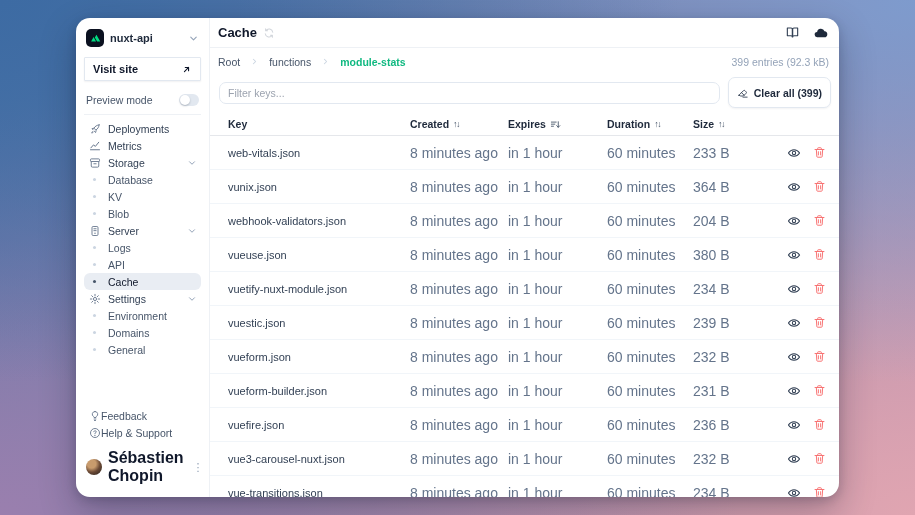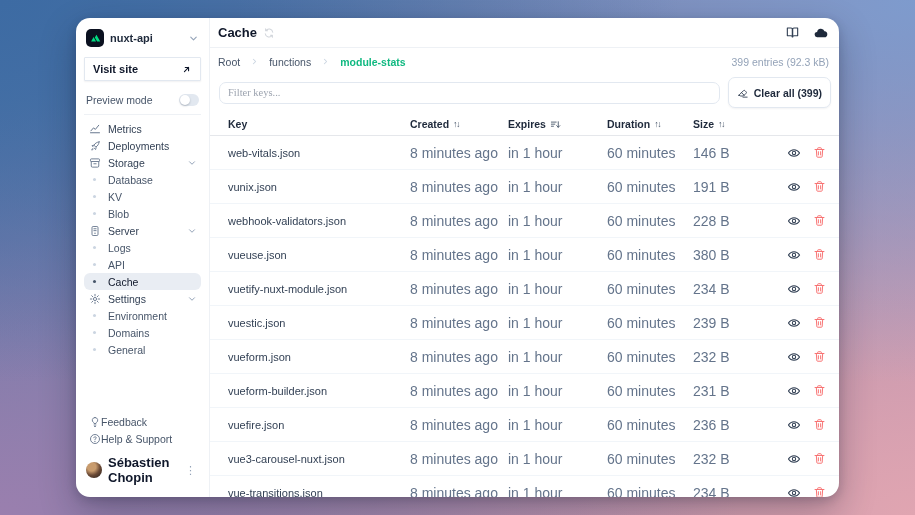--- a/index.html
+++ b/index.html
@@ -44,37 +44,37 @@
   .dot { width:13px; display:grid; place-items:center; flex:none; }
   .dot::after { content:""; width:3px; height:3px; border-radius:50%; background:#cbd5e1; }
   .nav-item.active { background:#e9edf3; color:#0f172a; font-weight:500; }
   .nav-item.active .dot::after { background:#475569; }
   .spacer { flex:1; }
   .foot-item { display:flex; align-items:center; height:17px; padding:0 4px; font-size:10.5px; color:#475569; cursor:pointer; border-radius:6px; }
   .foot-item .nico { width:13px; display:grid; place-items:center; color:#64748b; }
   .user { display:flex; align-items:center; gap:6px; margin-top:6px; padding:2px 2px; border-radius:6px; cursor:pointer; }
   .avatar { width:16px; height:16px; border-radius:50%; flex:none;
     background:radial-gradient(circle at 35% 30%, #c89b6d 0 28%, #6b4a36 55%, #1f1a18 100%); }
-  .user-name { font-size:13px; font-weight:700; color:#0f172a; flex:1; }
+  .user-name { font-size:16px; font-weight:700; color:#0f172a; flex:1; }
   .kebab { color:#94a3b8; font-size:11px; padding:0 3px; }
   
   .main { flex:1; display:flex; flex-direction:column; min-width:0; }
   .mhead { height:30px; flex:none; display:flex; align-items:center; padding:0 10px 0 8px; border-bottom:1px solid #eef1f5; gap:6px; }
   .title { font-size:13px; font-weight:700; color:#0f172a; }
   .refresh { color:#d1d5db; display:grid; place-items:center; cursor:pointer; background:none; border:none; padding:0; }
   .mhead-right { margin-left:auto; display:flex; align-items:center; gap:13px; }
   .icon-btn { background:none; border:none; padding:0; display:grid; place-items:center; cursor:pointer; color:#334155; }
   .crumbs { height:27px; flex:none; display:flex; align-items:center; padding:0 10px 0 8px; gap:10px; font-size:10.5px; }
   .crumb { color:#475569; cursor:pointer; }
   .crumb-sep { color:#cbd5e1; display:grid; place-items:center; }
   .crumb.current { color:#10b981; font-weight:600; cursor:default; }
   .entries { margin-left:auto; color:#94a3b8; font-size:10.5px; }
   .filterbar { flex:none; display:flex; align-items:center; gap:8px; padding:2px 8px 5px 9px; }
   .filter-input { flex:1; height:22px; border:1px solid #e2e8f0; border-radius:7px; padding:0 8px;
-    font-size:10.5px; color:#334155; outline:none; font-family:Liberation Serif, serif; background:#fff; }
+    font-size:10.5px; color:#334155; outline:none; font-family:Liberation Sans, sans-serif; background:#fff; }
   .filter-input::placeholder { color:#9ca3af; }
   .clear-btn { height:31px; flex:none; display:flex; align-items:center; gap:5px; padding:0 8px;
     border:1px solid #e2e8f0; border-radius:7px; background:#fff; font-size:10.5px; font-weight:600; color:#1e293b;
     box-shadow:0 1px 2px rgba(15,23,42,.05); cursor:pointer; font-family:inherit; }
   .table { flex:1; overflow:hidden; display:flex; flex-direction:column; }
   .trow, .thead { display:grid; grid-template-columns:182px 98px 99px 86px 94px 1fr;
     align-items:center; padding:0 10px 0 18px; }
   .thead { height:23px; flex:none; border-bottom:1px solid #e5e7eb; }
   .th { display:flex; align-items:center; gap:4px; font-size:10.5px; font-weight:700; color:#1e293b;
     background:none; border:none; padding:0; font-family:inherit; cursor:pointer; }
@@ -121,32 +121,32 @@
       <span class="preview-label">Preview mode</span>
       <span class="toggle"></span>
     </div>
 
     <hr class="side-div">
 
     <nav class="nav">
       <div class="nav-item">
         <span class="nico">
           <svg width="12" height="12" viewBox="0 0 16 16">
-              <path d="M2 13h12M2.5 10.5L6 6.5l2.5 2 4.5-5.5" fill="none" stroke="currentColor" stroke-width="1.3" stroke-linecap="round" stroke-linejoin="round"></path>
-            </svg>
-        </span>
-        <span>Metrics</span>
+              <path d="M13.5 2.5c-3 .3-5.4 1.9-6.9 4.4l2.5 2.5c2.5-1.5 4.1-3.9 4.4-6.9zM6.6 6.9L4 7.6l1.6 1.6m3.9.9l-.7 2.6-1.6-1.6M4.6 11.4c-.6.6-1 2-1 2s1.4-.4 2-1" fill="none" stroke="currentColor" stroke-width="1.2" stroke-linecap="round" stroke-linejoin="round"></path>
+            </svg>
+        </span>
+        <span>Deployments</span>
       </div>
       <div class="nav-item">
         <span class="nico">
           <svg width="12" height="12" viewBox="0 0 16 16">
-              <path d="M13.5 2.5c-3 .3-5.4 1.9-6.9 4.4l2.5 2.5c2.5-1.5 4.1-3.9 4.4-6.9zM6.6 6.9L4 7.6l1.6 1.6m3.9.9l-.7 2.6-1.6-1.6M4.6 11.4c-.6.6-1 2-1 2s1.4-.4 2-1" fill="none" stroke="currentColor" stroke-width="1.2" stroke-linecap="round" stroke-linejoin="round"></path>
-            </svg>
-        </span>
-        <span>Deployments</span>
+              <path d="M2 13h12M2.5 10.5L6 6.5l2.5 2 4.5-5.5" fill="none" stroke="currentColor" stroke-width="1.3" stroke-linecap="round" stroke-linejoin="round"></path>
+            </svg>
+        </span>
+        <span>Metrics</span>
       </div>
       <div class="nav-item">
         <span class="nico">
           <svg width="12" height="12" viewBox="0 0 16 16">
               <rect x="2" y="2.5" width="12" height="3.5" rx="1" fill="none" stroke="currentColor" stroke-width="1.2"></rect>
               <path d="M3 6v6a1.5 1.5 0 001.5 1.5h7A1.5 1.5 0 0013 12V6M6.5 9h3" fill="none" stroke="currentColor" stroke-width="1.2" stroke-linecap="round"></path>
             </svg>
         </span>
         <span>Storage</span>
         <span class="nchev">
@@ -327,63 +327,63 @@
           <span class="sort-ud">↑↓</span>
         </button>
         <span></span>
       </div>
       <div>
   <div class="trow">
     <span class="cell-key">web-vitals.json</span>
     <span class="cell">8 minutes ago</span>
     <span class="cell">in 1 hour</span>
     <span class="cell">60 minutes</span>
-    <span class="cell">146 B</span>
+    <span class="cell">233 B</span>
     <span class="actions">
       <button class="abtn eye-btn">
         <svg width="14" height="14" viewBox="0 0 16 16">
                   <path d="M1.6 8S4 4.2 8 4.2 14.4 8 14.4 8 12 11.8 8 11.8 1.6 8 1.6 8z" fill="none" stroke="currentColor" stroke-width="1.2" stroke-linejoin="round"></path>
                   <circle cx="8" cy="8" r="1.9" fill="none" stroke="currentColor" stroke-width="1.2"></circle>
                 </svg>
       </button>
       <button class="abtn trash-btn">
         <svg width="13" height="13" viewBox="0 0 16 16">
                   <path d="M2.5 4.3h11M5.7 4.3V3.1a1 1 0 011-1h2.6a1 1 0 011 1v1.2M4.1 4.3l.6 8.6a1 1 0 001 .9h4.6a1 1 0 001-.9l.6-8.6M6.6 7v4M9.4 7v4" fill="none" stroke="currentColor" stroke-width="1.2" stroke-linecap="round" stroke-linejoin="round"></path>
                 </svg>
       </button>
     </span>
   </div>
 
   <div class="trow">
     <span class="cell-key">vunix.json</span>
     <span class="cell">8 minutes ago</span>
     <span class="cell">in 1 hour</span>
     <span class="cell">60 minutes</span>
-    <span class="cell">191 B</span>
+    <span class="cell">364 B</span>
     <span class="actions">
       <button class="abtn eye-btn">
         <svg width="14" height="14" viewBox="0 0 16 16">
                   <path d="M1.6 8S4 4.2 8 4.2 14.4 8 14.4 8 12 11.8 8 11.8 1.6 8 1.6 8z" fill="none" stroke="currentColor" stroke-width="1.2" stroke-linejoin="round"></path>
                   <circle cx="8" cy="8" r="1.9" fill="none" stroke="currentColor" stroke-width="1.2"></circle>
                 </svg>
       </button>
       <button class="abtn trash-btn">
         <svg width="13" height="13" viewBox="0 0 16 16">
                   <path d="M2.5 4.3h11M5.7 4.3V3.1a1 1 0 011-1h2.6a1 1 0 011 1v1.2M4.1 4.3l.6 8.6a1 1 0 001 .9h4.6a1 1 0 001-.9l.6-8.6M6.6 7v4M9.4 7v4" fill="none" stroke="currentColor" stroke-width="1.2" stroke-linecap="round" stroke-linejoin="round"></path>
                 </svg>
       </button>
     </span>
   </div>
 
   <div class="trow">
     <span class="cell-key">webhook-validators.json</span>
     <span class="cell">8 minutes ago</span>
     <span class="cell">in 1 hour</span>
     <span class="cell">60 minutes</span>
-    <span class="cell">228 B</span>
+    <span class="cell">204 B</span>
     <span class="actions">
       <button class="abtn eye-btn">
         <svg width="14" height="14" viewBox="0 0 16 16">
                   <path d="M1.6 8S4 4.2 8 4.2 14.4 8 14.4 8 12 11.8 8 11.8 1.6 8 1.6 8z" fill="none" stroke="currentColor" stroke-width="1.2" stroke-linejoin="round"></path>
                   <circle cx="8" cy="8" r="1.9" fill="none" stroke="currentColor" stroke-width="1.2"></circle>
                 </svg>
       </button>
       <button class="abtn trash-btn">
         <svg width="13" height="13" viewBox="0 0 16 16">
                   <path d="M2.5 4.3h11M5.7 4.3V3.1a1 1 0 011-1h2.6a1 1 0 011 1v1.2M4.1 4.3l.6 8.6a1 1 0 001 .9h4.6a1 1 0 001-.9l.6-8.6M6.6 7v4M9.4 7v4" fill="none" stroke="currentColor" stroke-width="1.2" stroke-linecap="round" stroke-linejoin="round"></path>

